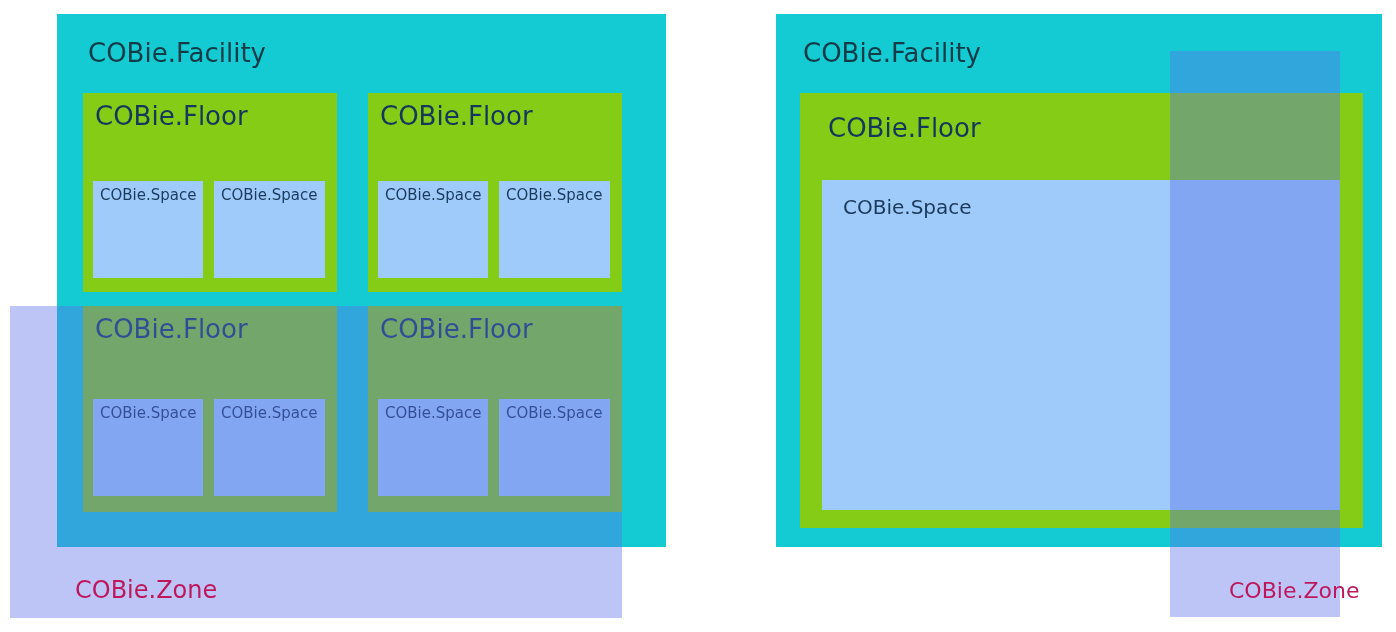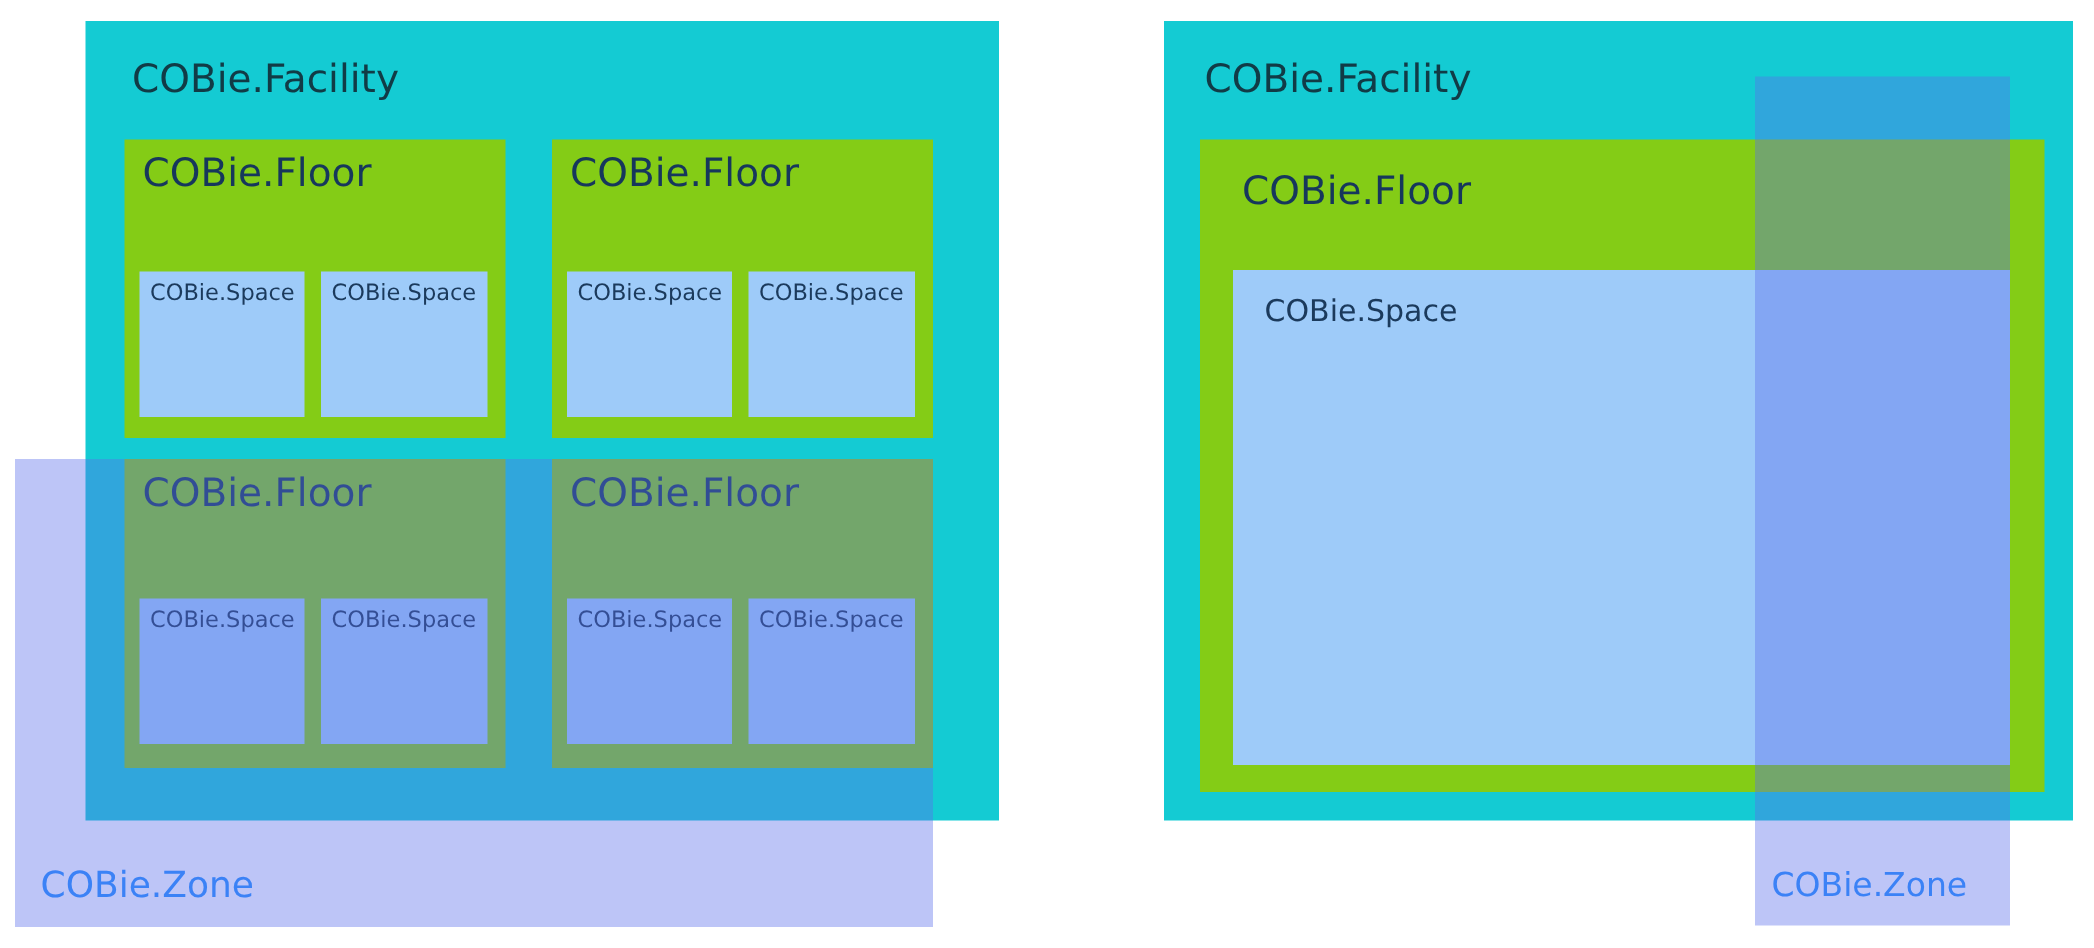--- a/index.html
+++ b/index.html
@@ -30,21 +30,21 @@
   .space-label{position:absolute;left:7px;top:5px;font-size:15px;color:#1b3a5c;white-space:nowrap;}
   
   .floor.rt-floor{left:24px;top:79px;width:563px;height:435px;}
   .rt-floor .floor-title{left:28px;top:20px;}
   .space.rt-space{left:22px;top:87px;width:518px;height:330px;}
   .rt-space .space-label{left:21px;top:15px;font-size:20px;}
   
   .zone{position:absolute;background:rgba(90,110,235,0.40);}
   .zone.lf{left:10px;top:306px;width:612px;height:312px;}
   .zone.rt{left:1170px;top:51px;width:170px;height:566px;}
-  .zone-label{position:absolute;font-size:24px;color:#3b82f6;white-space:nowrap;}
+  .zone-label{position:absolute;font-size:24px;color:#be185d;white-space:nowrap;margin-left:48px;}
   .zone.lf .zone-label{left:17px;bottom:14px;}
   .zone.rt .zone-label{left:11px;bottom:14px;font-size:22px;}
 </style>
 </head>
 <body>
 
 <div class="canvas">
 
   <div class="facility lf">
     <div class="facility-title">COBie.Facility</div>

